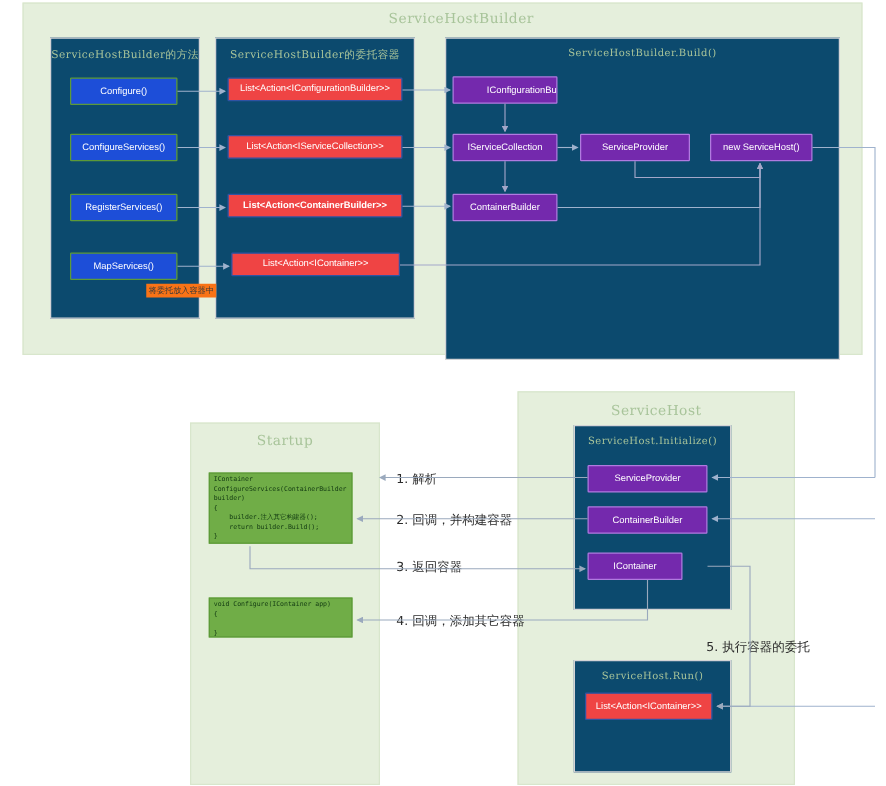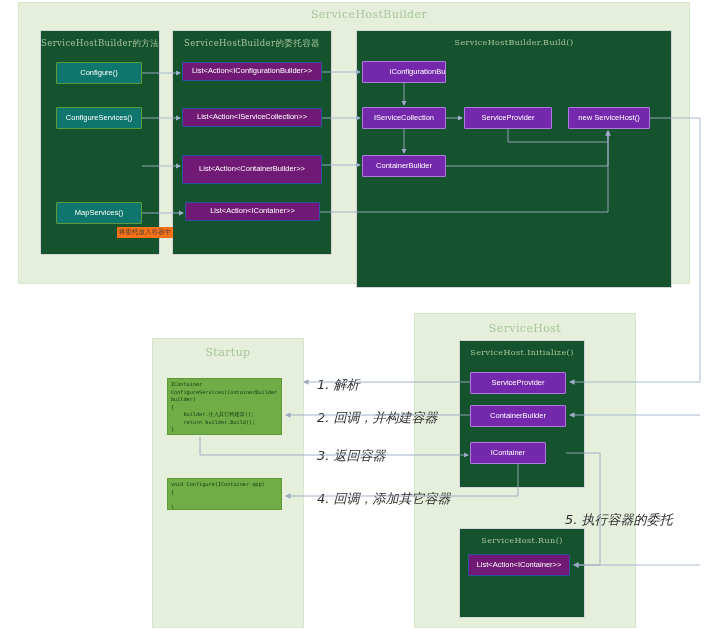--- a/index.html
+++ b/index.html
@@ -21,21 +21,21 @@
     height: 629px;
   }
   .abs { position: absolute; box-sizing: border-box; }
 
   
   .group-outer {
     background: #e5efdc;
     border: 1px solid #d8e6cc;
   }
   .group-inner {
-    background: #14532d;
+    background: #0c4a6e;
     border: 1px solid #d4d4d6;
   }
   .group-title {
     position: absolute;
     left: 0; right: 0;
     text-align: center;
     color: #a8c49a;
     font-family: "DejaVu Serif", serif;
     letter-spacing: .4px;
     white-space: nowrap;
@@ -50,44 +50,43 @@
     align-items: center;
     justify-content: center;
     text-align: center;
     color: #ffffff;
     font-size: 7.5px;
     line-height: 1.15;
     padding: 1px 3px;
     border-radius: 1px;
     overflow: hidden;
   }
-  .node.green  { background: #0f766e; border: 1px solid #5d9a38; }
-  .node.blue   { background: #701a75; border: 1px solid #2f53a3; }
+  .node.green  { background: #1d4ed8; border: 1px solid #5d9a38; }
+  .node.blue   { background: #ef4444; border: 1px solid #2f53a3; }
   .node.purple { background: #7429ad; border: 1px solid #b07ae0; }
 
   
   .codebox {
     background: #70ad47;
     border: 1px solid #5d9a38;
     color: #123a12;
     font-family: "DejaVu Sans Mono", monospace;
     font-size: 5.2px;
     line-height: 1.45;
     padding: 2px 3px;
     white-space: pre;
     overflow: hidden;
   }
 
   
   .edge-label {
     color: #2b2b2b;
-    font-size: 13px;
+    font-size: 10px;
     white-space: nowrap;
     font-family: "DejaVu Sans", sans-serif;
-    font-style: italic;
   }
   .note-label {
     color: #3a3a3a;
     font-size: 6.5px;
     white-space: nowrap;
     font-family: "DejaVu Sans", sans-serif;
     background: #f97316;
     padding: 1px 2px;
   }
   svg.wires { position: absolute; left:0; top:0; width:709px; height:629px; pointer-events:none; }
@@ -103,34 +102,37 @@
 
   <div class="abs group-inner" style="left:40px; top:30px; width:120px; height:225px;">
     <div class="group-title mid">ServiceHostBuilder的方法</div>
   </div>
   <div class="abs node green" style="left:56px; top:62px; width:86px; height:22px;">
     <span>Configure()</span>
   </div>
   <div class="abs node green" style="left:56px; top:107px; width:86px; height:22px;">
     <span>ConfigureServices()</span>
   </div>
+  <div class="abs node green" style="left:56px; top:155px; width:86px; height:22px;">
+    <span>RegisterServices()</span>
+  </div>
   <div class="abs node green" style="left:56px; top:202px; width:86px; height:22px;">
     <span>MapServices()</span>
   </div>
 
   <div class="abs group-inner" style="left:172px; top:30px; width:160px; height:225px;">
     <div class="group-title mid">ServiceHostBuilder的委托容器</div>
   </div>
   <div class="abs node blue" style="left:182px; top:62px; width:140px; height:19px;">
     <span>List&lt;Action&lt;IConfigurationBuilder&gt;&gt;</span>
   </div>
   <div class="abs node blue" style="left:182px; top:108px; width:140px; height:19px;">
     <span>List&lt;Action&lt;IServiceCollection&gt;&gt;</span>
   </div>
-  <div class="abs node blue" style="left:182px; top:155px; width:140px; height:29px;">
+  <div class="abs node blue" style="left:182px; top:155px; width:140px; height:19px;font-weight:bold;">
     <span>List&lt;Action&lt;ContainerBuilder&gt;&gt;</span>
   </div>
   <div class="abs node blue" style="left:185px; top:202px; width:135px; height:19px;">
     <span>List&lt;Action&lt;IContainer&gt;&gt;</span>
   </div>
   <div class="abs note-label" style="left:117px; top:227px;">将委托放入容器中</div>
 
   <div class="abs group-inner" style="left:356px; top:30px; width:316px; height:258px;">
     <div class="group-title sub">ServiceHostBuilder.Build()</div>
   </div>

